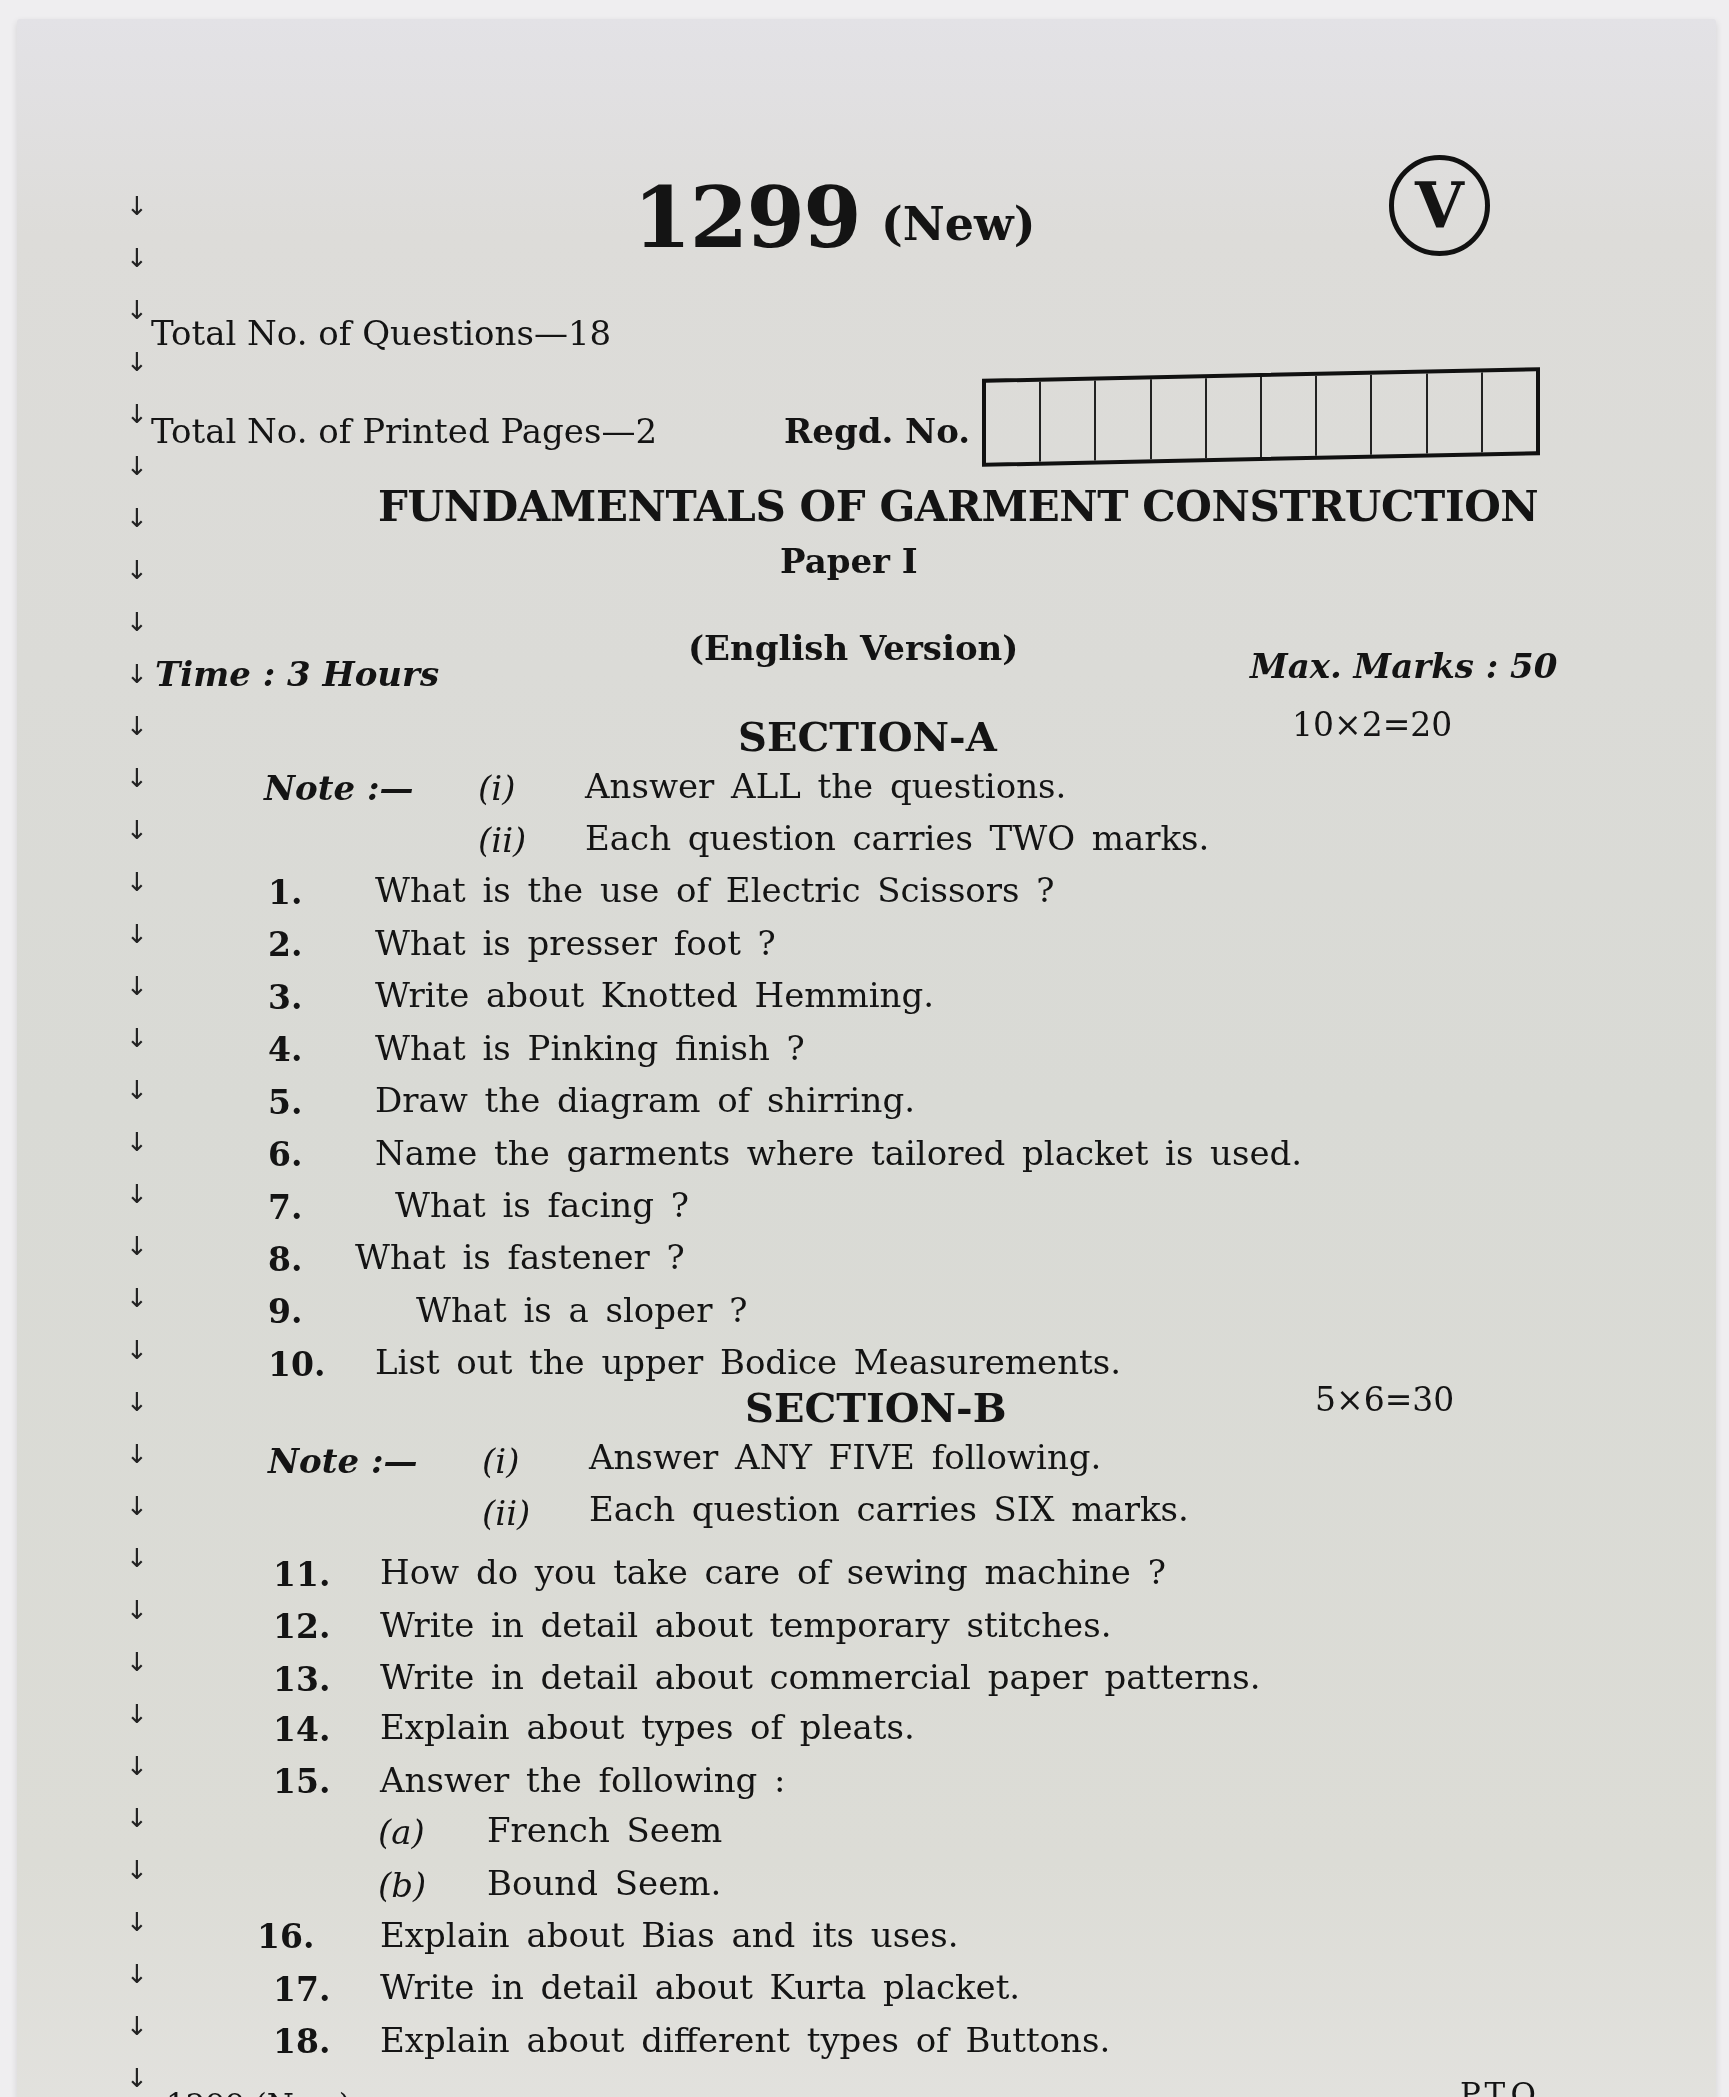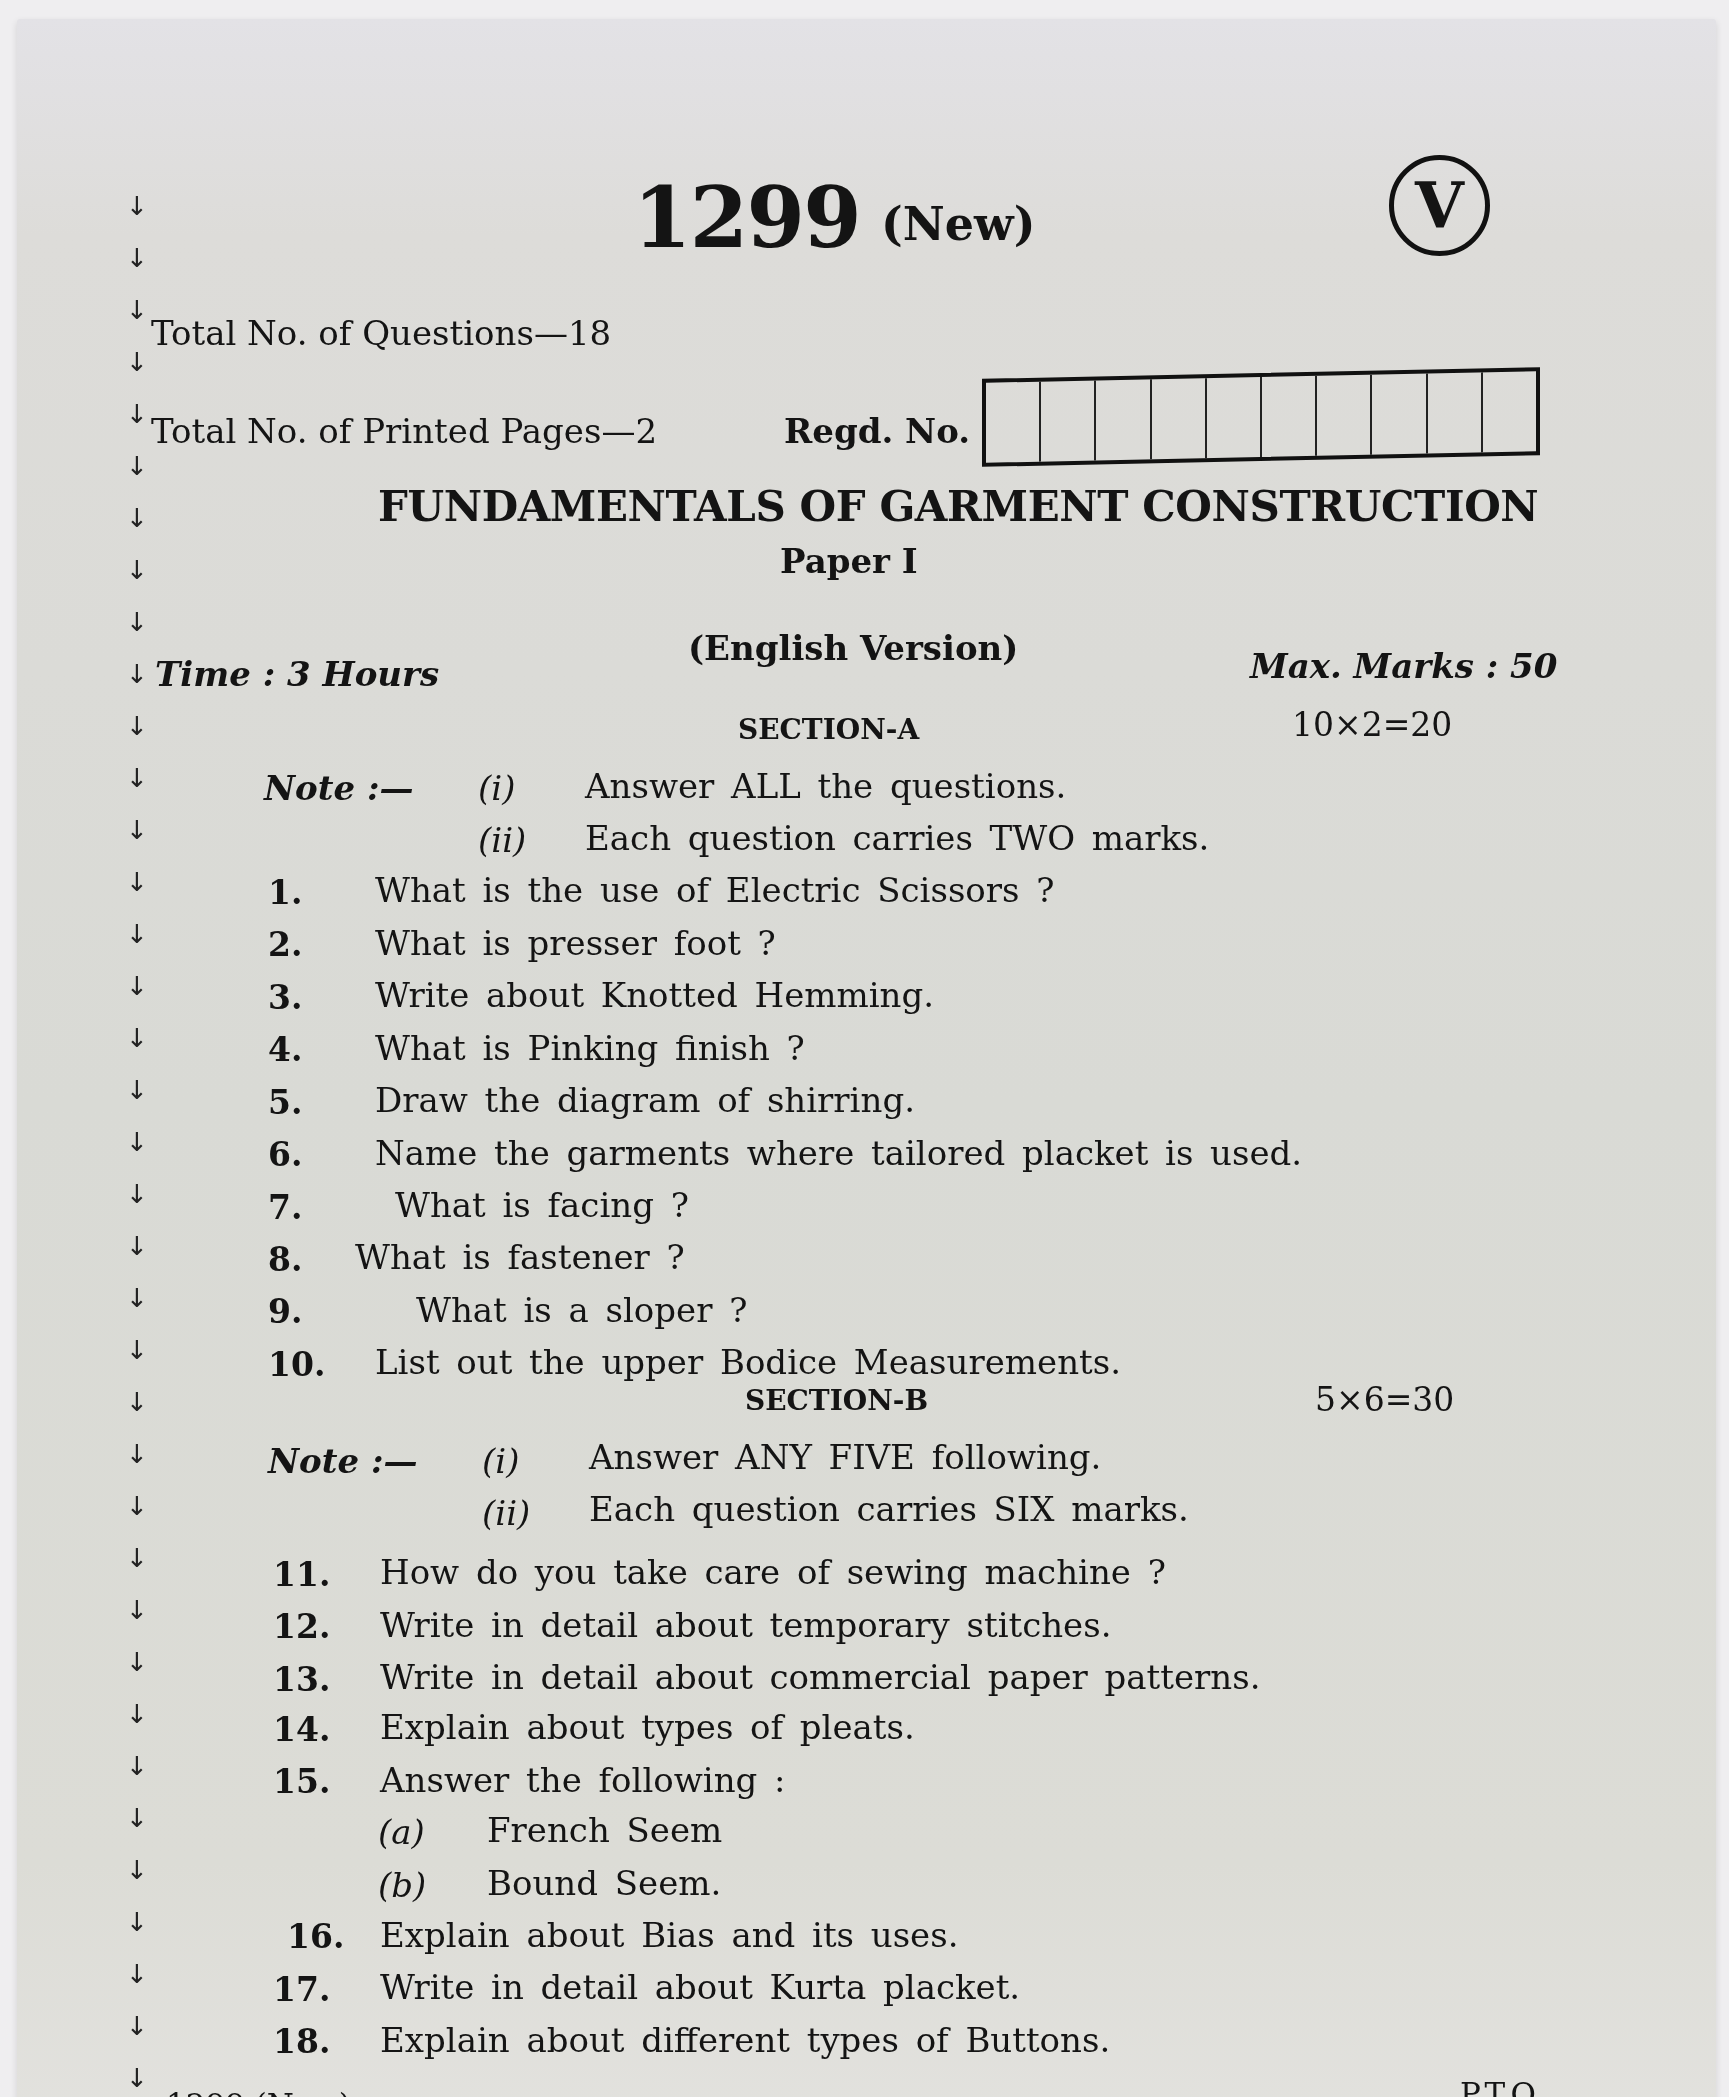--- a/index.html
+++ b/index.html
@@ -42,21 +42,21 @@
       border: 4.2px solid #111; box-sizing: border-box;
       display: flex; transform: skewY(-1.2deg);
     }
     .regd-box .cell { flex: 1; border-right: 2.1px solid #222; }
     .regd-box .cell:last-child { border-right: none; }
     .subject { left: 378px; top: 482px; font-size: 42px; font-weight: bold; letter-spacing: -0.4px; }
     .paper-no { left: 780px; top: 541px; font-size: 34px; font-weight: bold; }
     .version { left: 688px; top: 628px; font-size: 34px; font-weight: bold; }
     .time { left: 155px; top: 654px; font-size: 34px; font-weight: bold; font-style: italic; }
     .max-marks { left: 1250px; top: 646px; font-size: 34px; font-weight: bold; font-style: italic; }
-    .section-head { font-size: 28px; font-weight: bold; }
+    .section-head { font-size: 40px; font-weight: bold; }
     .sec-a-title { left: 738px; top: 713px; }
     .sec-a-marks { left: 1292px; top: 705px; font-size: 33px; }
     .sec-b-title { left: 745px; top: 1384px; }
     .sec-b-marks { left: 1315px; top: 1380px; font-size: 33px; }
     .note-label { font-weight: bold; font-style: italic; font-size: 34px; }
     .note-roman { font-style: italic; font-size: 34px; }
     .line { font-size: 34px; word-spacing: 5.9px; }
     .qnum { font-size: 33px; font-weight: bold; }
     .footer-code { left: 166px; top: 2087px; font-size: 31px; }
     .pto { left: 1460px; top: 2076px; font-size: 31px; }
@@ -179,21 +179,21 @@
     <div class="abs qnum" style="left: 273px; top: 1555px;">11.</div>
     <div class="abs line" style="left: 380px; top: 1552px;">How do you take care of sewing machine ?</div>
     <div class="abs qnum" style="left: 273px; top: 1607px;">12.</div>
     <div class="abs line" style="left: 380px; top: 1605px;">Write in detail about temporary stitches.</div>
     <div class="abs qnum" style="left: 273px; top: 1660px;">13.</div>
     <div class="abs line" style="left: 380px; top: 1657px;">Write in detail about commercial paper patterns.</div>
     <div class="abs qnum" style="left: 273px; top: 1710px;">14.</div>
     <div class="abs line" style="left: 380px; top: 1707px;">Explain about types of pleats.</div>
     <div class="abs qnum" style="left: 273px; top: 1762px;">15.</div>
     <div class="abs line" style="left: 380px; top: 1760px;">Answer the following :</div>
-    <div class="abs qnum" style="left: 287px; top: 1917px;">16.</div>
+    <div class="abs qnum" style="left: 257px; top: 1917px;">16.</div>
     <div class="abs line" style="left: 380px; top: 1915px;">Explain about Bias and its uses.</div>
     <div class="abs qnum" style="left: 273px; top: 1970px; text-align: center;">17.</div>
     <div class="abs line" style="left: 380px; top: 1967px;">Write in detail about Kurta placket.</div>
     <div class="abs qnum" style="left: 273px; top: 2022px;">18.</div>
     <div class="abs line" style="left: 380px; top: 2020px;">Explain about different types of Buttons.</div>
   </div>
 
 <div class="abs note-roman" style="left:378px; top:1812px;">(a)</div>
 <div class="abs line" style="left:487px; top:1810px;">French Seem</div>
 <div class="abs note-roman" style="left:378px; top:1865px;">(b)</div>

